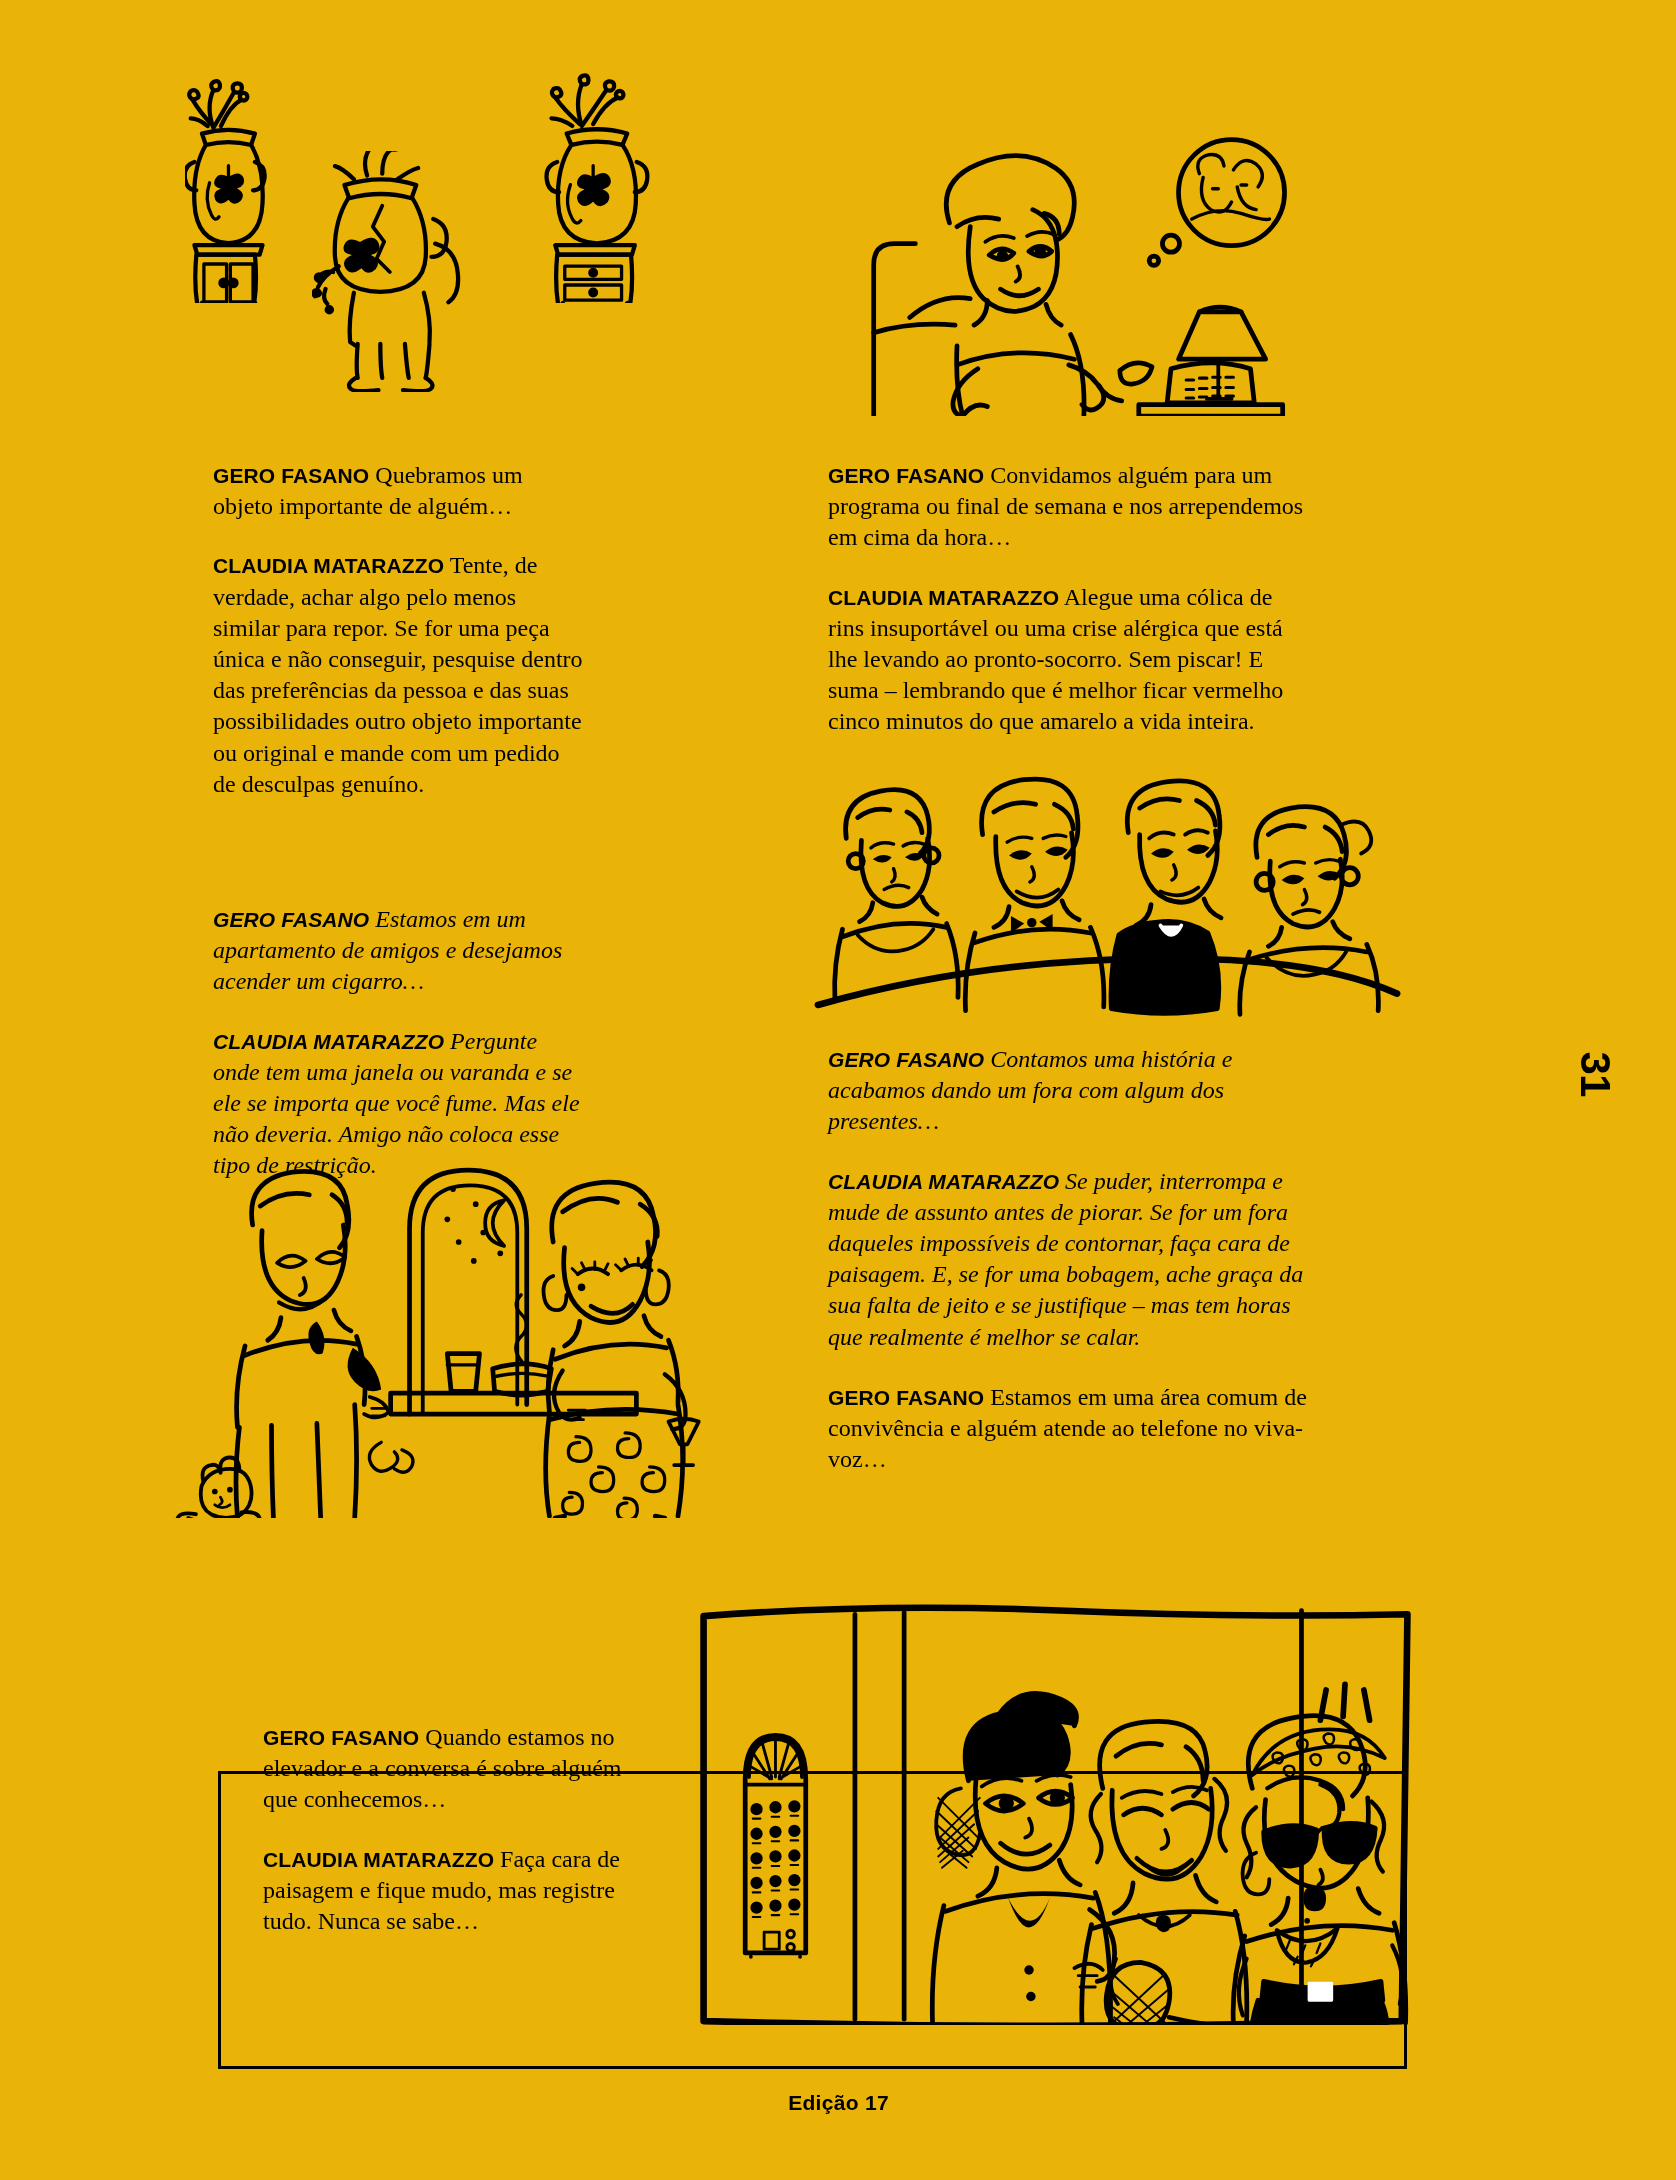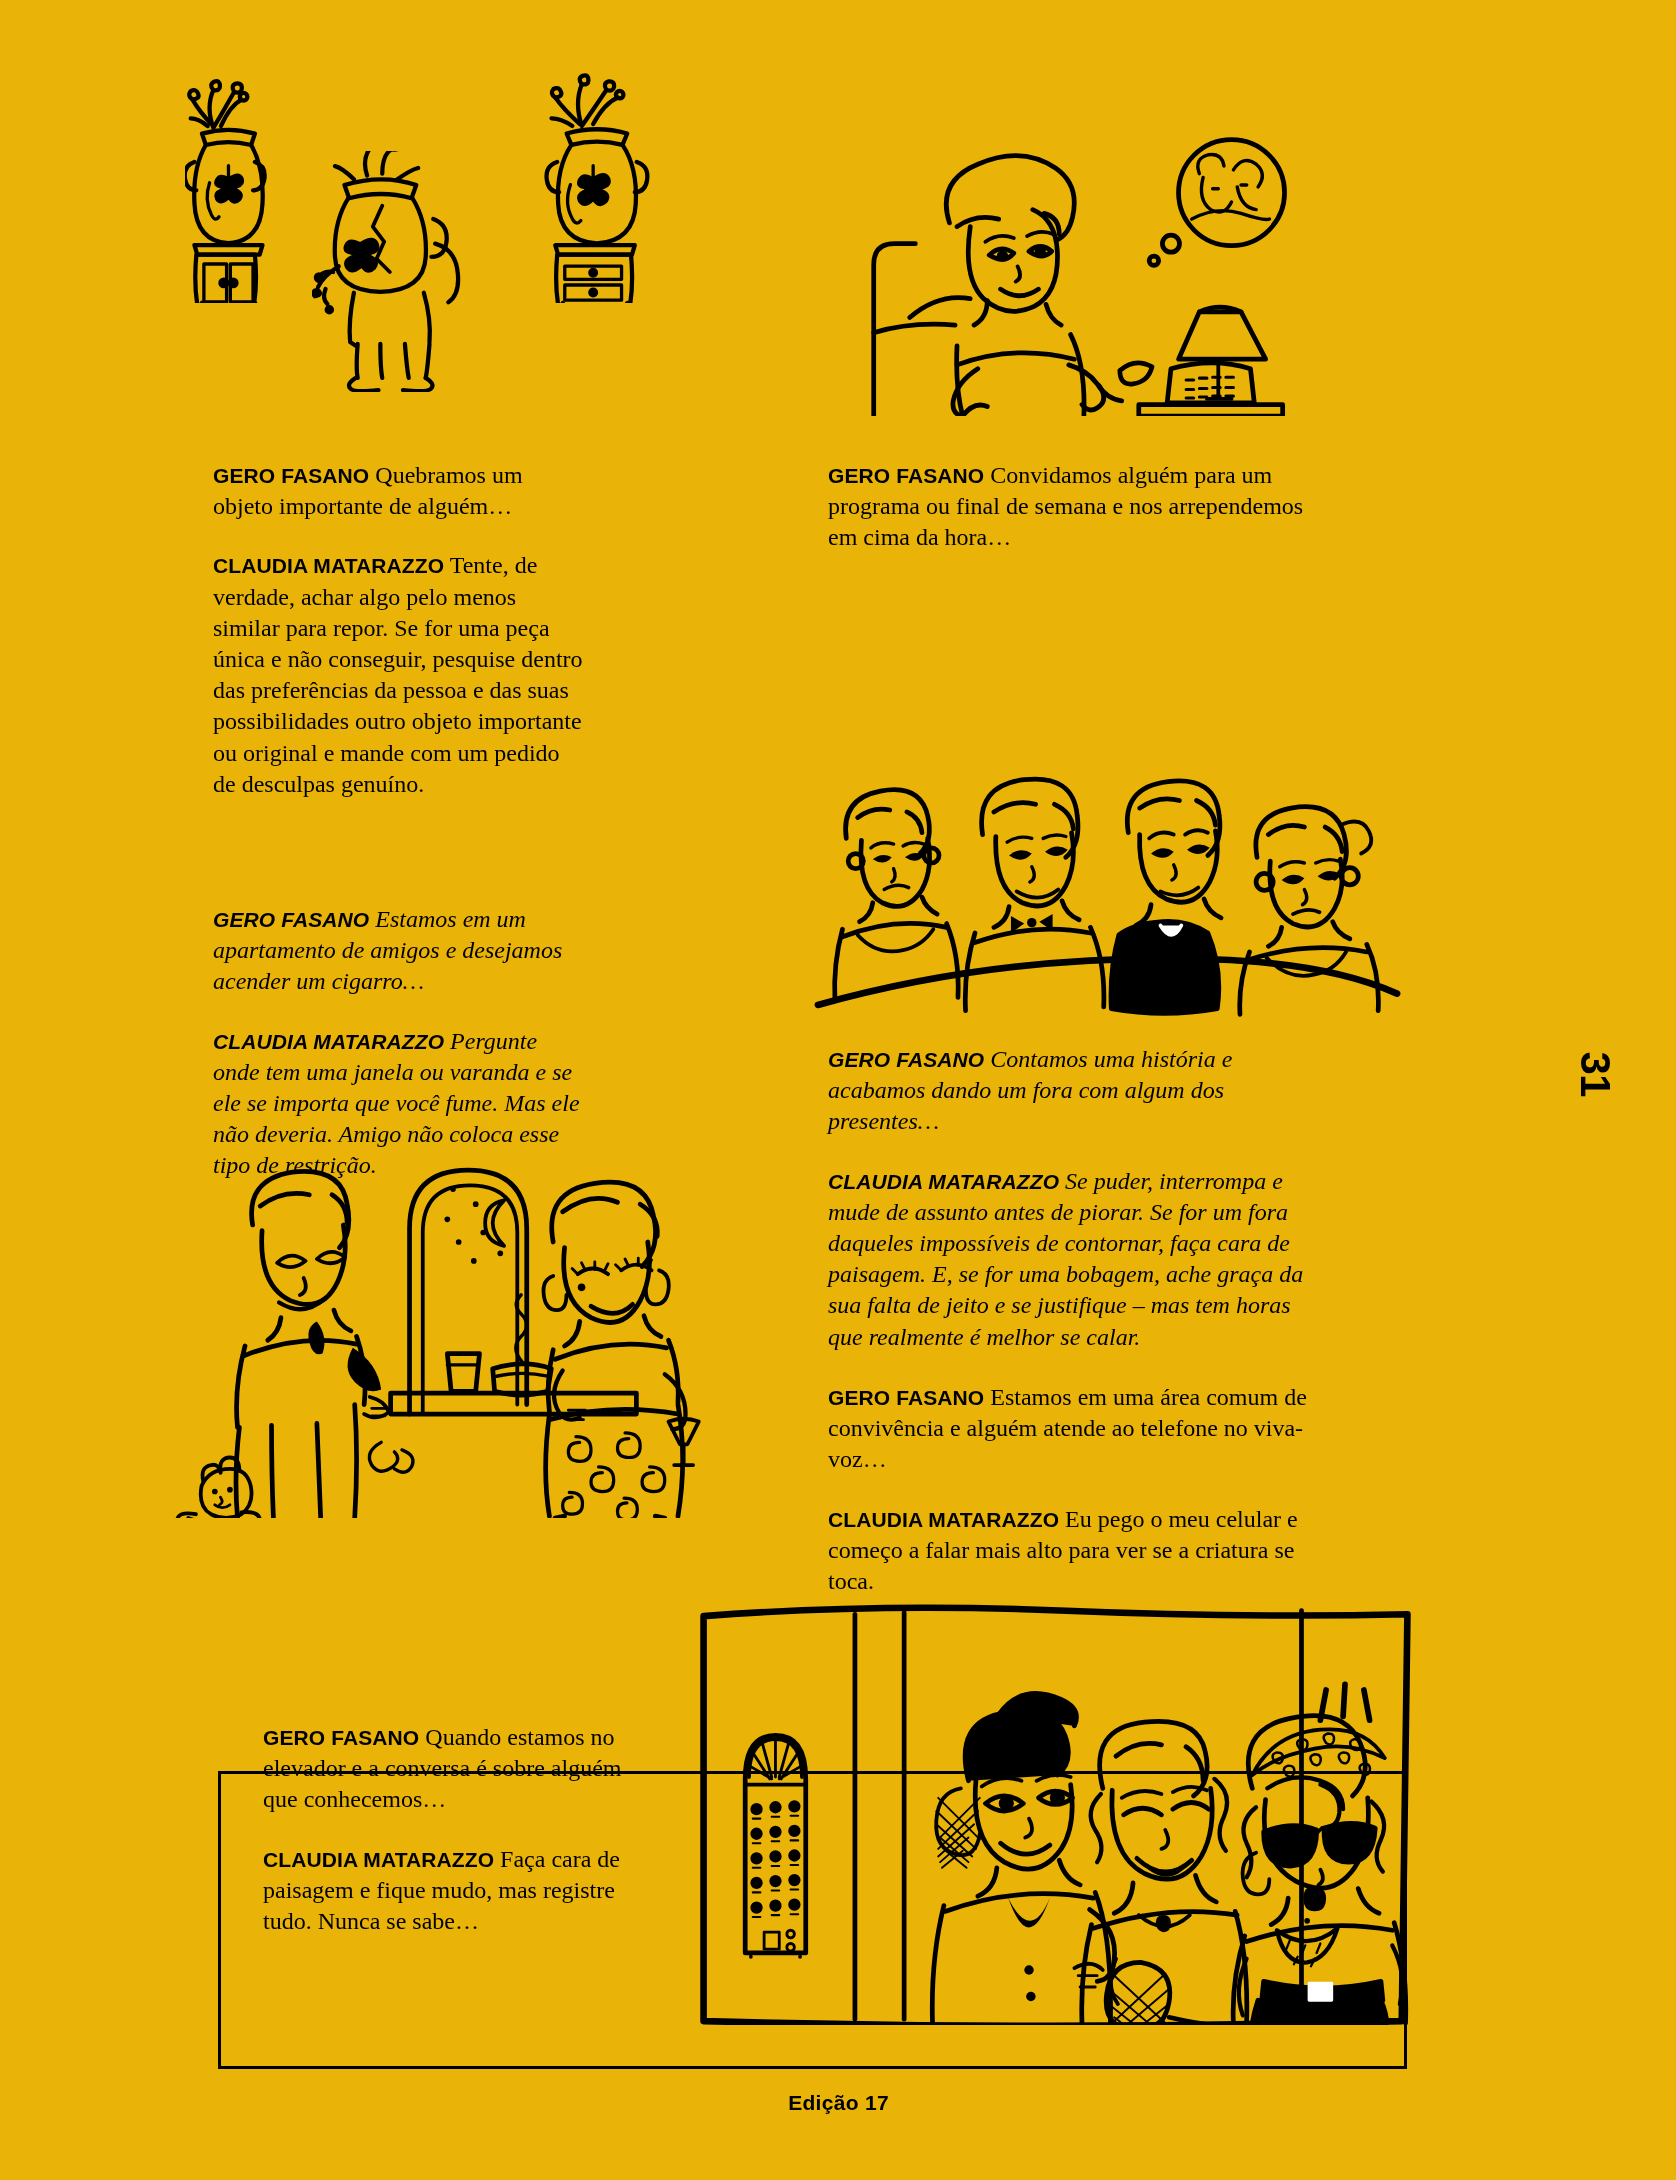--- a/index.html
+++ b/index.html
@@ -597,20 +597,23 @@
     </p>
     <p class="qa-para">
       <span class="speaker">CLAUDIA MATARAZZO</span><span class="qa-text"> Tente, de verdade, achar algo pelo menos similar para repor. Se for uma peça única e não conseguir, pesquise dentro das preferências da pessoa e das suas possibilidades outro objeto importante ou original e mande com um pedido de desculpas genuíno.</span>
     </p>
   </div>
 
   <div class="qa-block" style="left:828px; top:460px; width:483px;">
     <p class="qa-para">
       <span class="speaker">GERO FASANO</span><span class="qa-text"> Convidamos alguém para um programa ou final de semana e nos arrependemos em cima da hora…</span>
     </p>
+    <p class="qa-para">
+      <span class="speaker">CLAUDIA MATARAZZO</span><span class="qa-text"> Alegue uma cólica de rins insuportável ou uma crise alérgica que está lhe levando ao pronto-socorro. Sem piscar! E suma – lembrando que é melhor ficar vermelho cinco minutos do que amarelo a vida inteira.</span>
+    </p>
   </div>
 
   <div class="qa-block" style="left:213px; top:904px; width:371px;font-style:italic;">
     <p class="qa-para">
       <span class="speaker">GERO FASANO</span><span class="qa-text"> Estamos em um apartamento de amigos e desejamos acender um cigarro…</span>
     </p>
     <p class="qa-para">
       <span class="speaker">CLAUDIA MATARAZZO</span><span class="qa-text"> Pergunte onde tem uma janela ou varanda e se ele se importa que você fume. Mas ele não deveria. Amigo não coloca esse tipo de restrição.</span>
     </p>
   </div>
@@ -621,23 +624,20 @@
     </p>
     <p class="qa-para">
       <span class="speaker">CLAUDIA MATARAZZO</span><span class="qa-text"> Se puder, interrompa e mude de assunto antes de piorar. Se for um fora daqueles impossíveis de contornar, faça cara de paisagem. E, se for uma bobagem, ache graça da sua falta de jeito e se justifique – mas tem horas que realmente é melhor se calar.</span>
     </p>
   </div>
 
   <div class="qa-block" style="left:828px; top:1382px; width:483px;">
     <p class="qa-para">
       <span class="speaker">GERO FASANO</span><span class="qa-text"> Estamos em uma área comum de convivência e alguém atende ao telefone no viva-voz…</span>
     </p>
-    <p class="qa-para">
-      <span class="speaker">CLAUDIA MATARAZZO</span><span class="qa-text"> Eu pego o meu celular e começo a falar mais alto para ver se a criatura se toca.</span>
-    </p>
   </div>
 
   <div class="bottom-box" style="left:218px; top:1771px; width:1189px; height:298px;"></div>
 
   <div class="qa-block" style="left:263px; top:1722px; width:369px;">
     <p class="qa-para">
       <span class="speaker">GERO FASANO</span><span class="qa-text"> Quando estamos no elevador e a conversa é sobre alguém que conhecemos…</span>
     </p>
     <p class="qa-para">
       <span class="speaker">CLAUDIA MATARAZZO</span><span class="qa-text"> Faça cara de paisagem e fique mudo, mas registre tudo. Nunca se sabe…</span>

